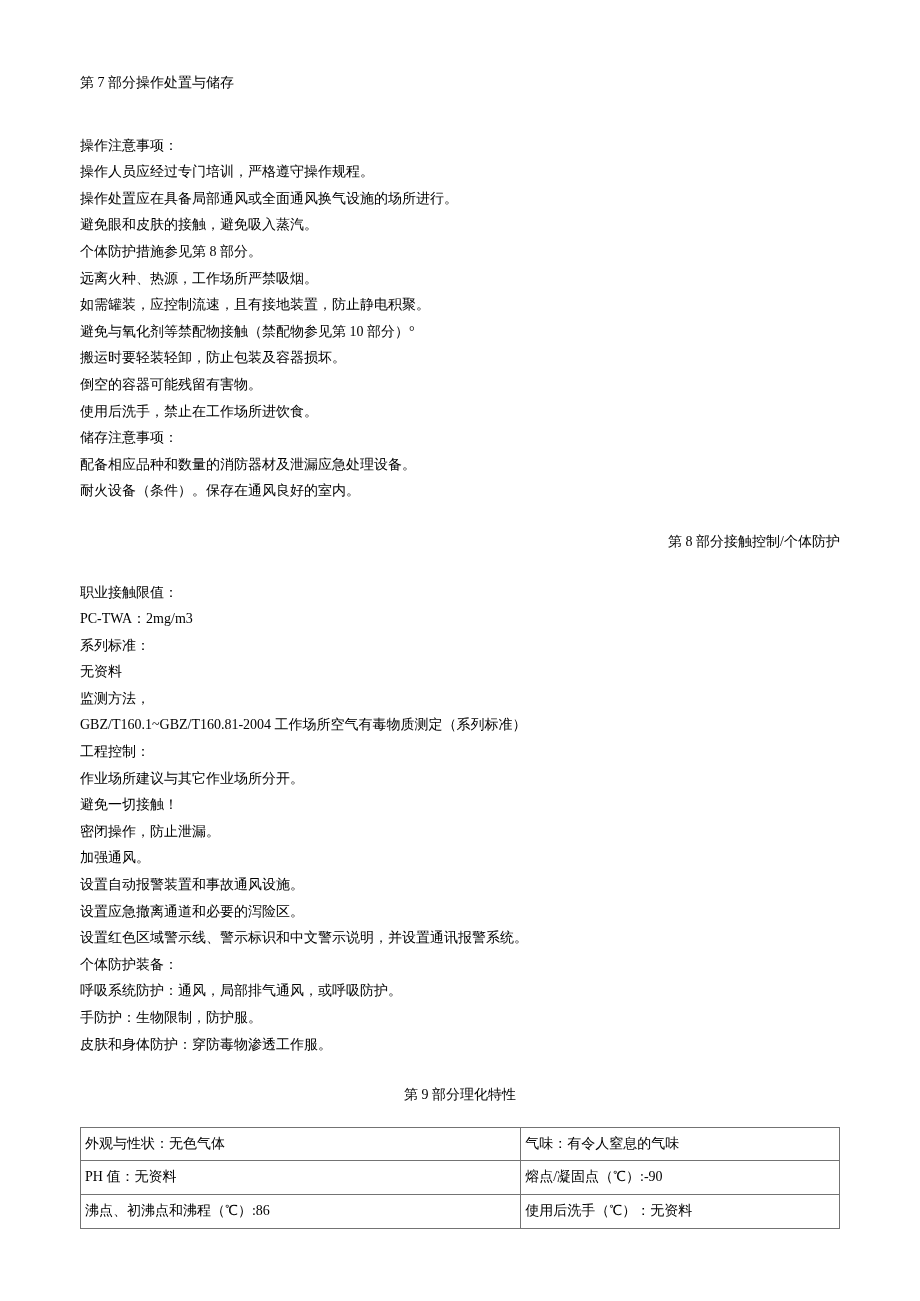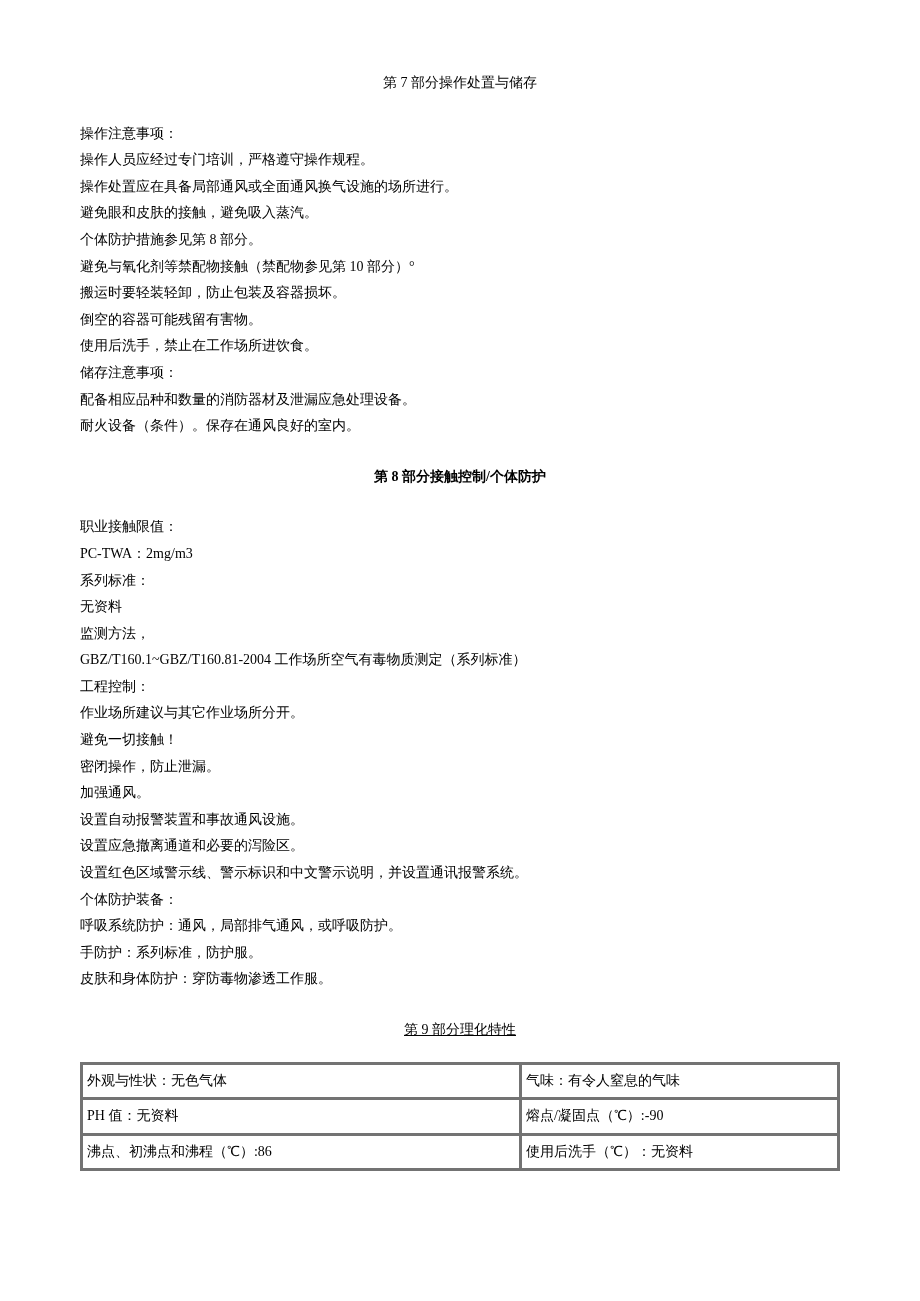--- a/index.html
+++ b/index.html
@@ -7,65 +7,65 @@
     font-size: 14px;
     line-height: 1.9;
     color: #000;
     background: #fff;
     margin: 0;
     padding: 70px 80px 40px 80px;
     width: 920px;
     box-sizing: border-box;
   }
   .section-title {
-    text-align: center;
-    margin: 0 0 24px 0;
+    text-align: left;
+    margin: 0 0 36px 0;
   }
   .section-title-8 {
-    text-align: center;
+    text-align: right;
     margin: 24px 0 24px 0;
-    font-weight: bold;
   }
   .section-title-9 {
     text-align: center;
     margin: 24px 0 18px 0;
-    text-decoration: underline;
   }
   .body-line {
     margin: 0;
     padding: 0;
   }
   .block {
     margin-bottom: 6px;
   }
   table {
     border-collapse: collapse;
     width: 100%;
     table-layout: fixed;
   }
   td {
-    border: 3px solid #737373;
+    border: 1px solid #737373;
     padding: 3px 4px;
     vertical-align: top;
     font-size: 14px;
   }
   col.left { width: 58%; }
   col.right { width: 42%; }
 </style>
 </head>
 <body>
 
 <div class="section-title">第 7 部分操作处置与储存</div>
 
 <div class="block">
   <p class="body-line">操作注意事项：</p>
   <p class="body-line">操作人员应经过专门培训，严格遵守操作规程。</p>
   <p class="body-line">操作处置应在具备局部通风或全面通风换气设施的场所进行。</p>
   <p class="body-line">避免眼和皮肤的接触，避免吸入蒸汽。</p>
   <p class="body-line">个体防护措施参见第 8 部分。</p>
+  <p class="body-line">远离火种、热源，工作场所严禁吸烟。</p>
+  <p class="body-line">如需罐装，应控制流速，且有接地装置，防止静电积聚。</p>
   <p class="body-line">避免与氧化剂等禁配物接触（禁配物参见第 10 部分）°</p>
   <p class="body-line">搬运时要轻装轻卸，防止包装及容器损坏。</p>
   <p class="body-line">倒空的容器可能残留有害物。</p>
   <p class="body-line">使用后洗手，禁止在工作场所进饮食。</p>
   <p class="body-line">储存注意事项：</p>
   <p class="body-line">配备相应品种和数量的消防器材及泄漏应急处理设备。</p>
   <p class="body-line">耐火设备（条件）。保存在通风良好的室内。</p>
 </div>
 
 <div class="section-title-8">第 8 部分接触控制/个体防护</div>
@@ -80,21 +80,21 @@
   <p class="body-line">工程控制：</p>
   <p class="body-line">作业场所建议与其它作业场所分开。</p>
   <p class="body-line">避免一切接触！</p>
   <p class="body-line">密闭操作，防止泄漏。</p>
   <p class="body-line">加强通风。</p>
   <p class="body-line">设置自动报警装置和事故通风设施。</p>
   <p class="body-line">设置应急撤离通道和必要的泻险区。</p>
   <p class="body-line">设置红色区域警示线、警示标识和中文警示说明，并设置通讯报警系统。</p>
   <p class="body-line">个体防护装备：</p>
   <p class="body-line">呼吸系统防护：通风，局部排气通风，或呼吸防护。</p>
-  <p class="body-line">手防护：系列标准，防护服。</p>
+  <p class="body-line">手防护：生物限制，防护服。</p>
   <p class="body-line">皮肤和身体防护：穿防毒物渗透工作服。</p>
 </div>
 
 <div class="section-title-9">第 9 部分理化特性</div>
 
 <table>
   <colgroup>
       <col class="left">
       <col class="right">
     </colgroup>

